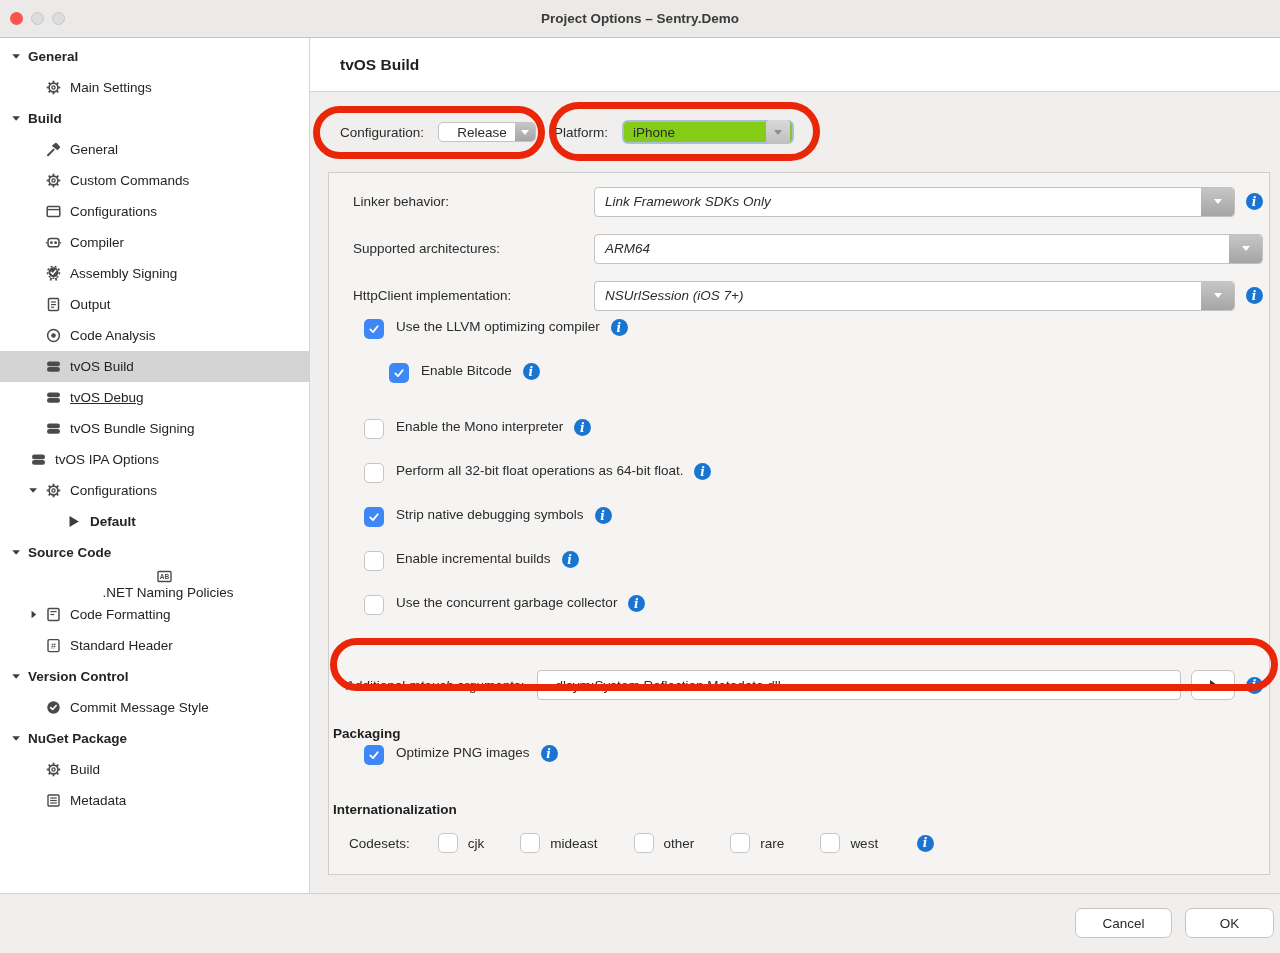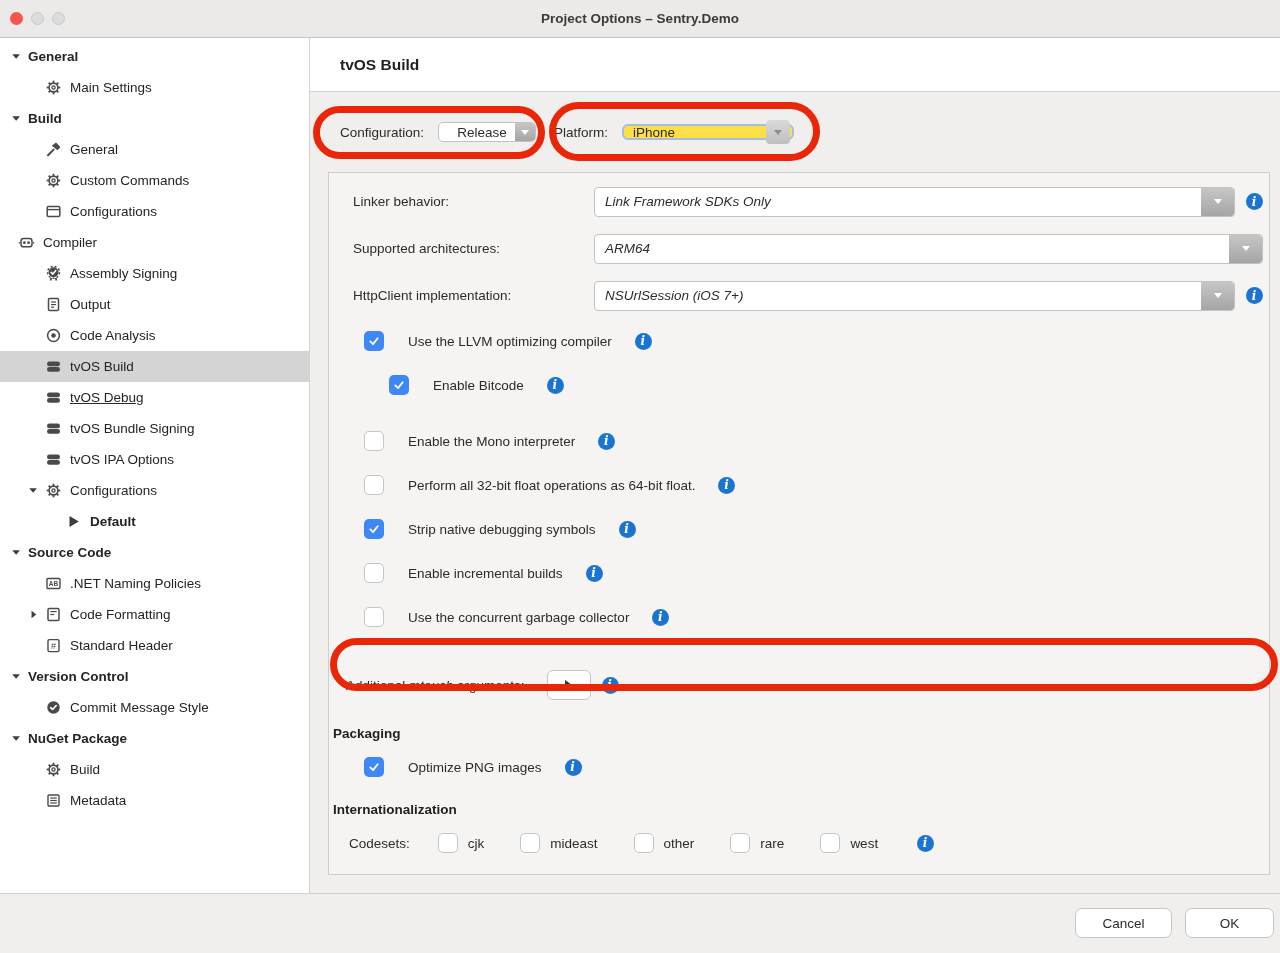--- a/index.html
+++ b/index.html
@@ -34,35 +34,35 @@
   .panel-title { font-size:15.5px; font-weight:bold; color:#1f1f1f; }
 
   
   .config-row { height:80px; display:flex; align-items:center; padding-left:30px; }
   .cfg-label { margin-right:14px; }
   .mini-dd { width:98px; height:20px; background:#fff; border:1px solid #c3c2c1; border-radius:5px; display:flex; align-items:center; position:relative;text-align:center; }
   .mini-dd .dd-text { padding-left:10px; flex:1; }
   .dd-btn { width:20px; height:100%; border-radius:0 4px 4px 0; background:linear-gradient(#c6c6c6,#a5a5a5); display:flex; align-items:center; justify-content:center; flex:none; }
   .dd-arrow { width:0; height:0; border-left:4.5px solid transparent; border-right:4.5px solid transparent; border-top:5.5px solid #fff; }
   .plat-label { margin-left:18px; margin-right:14px; }
-  .combo { width:172px; height:16px; border:2px solid #a9bddb; border-radius:6px; background:#fde047; display:flex; align-items:center; padding:2px; }
+  .combo { width:172px; height:24px; border:2px solid #a9bddb; border-radius:6px; background:#84cc16; display:flex; align-items:center; padding:2px; }
   .combo .dd-text { flex:1; padding-left:7px; }
   .combo .combo-btn { width:24px; height:24px; border-radius:4px; background:linear-gradient(#d9d9d9,#bfbfbf); display:flex; align-items:center; justify-content:center; flex:none; }
   .combo .combo-btn .dd-arrow { border-top-color:#8d8d8d; }
 
   
   .inner-panel { margin:0 10px 0 18px; height:703px; background:#f5f4f3; border:1px solid #cfcecd; padding-top:5px; }
   .field-row { height:47px; display:flex; align-items:center; padding:0 6px 0 24px; }
   .field-label { width:241px; flex:none; }
   .dropdown { flex:1; height:30px; background:#fff; border:1px solid #c3c2c1; border-radius:4px; display:flex; align-items:center; overflow:hidden;font-style:italic; }
   .dropdown .dd-text { flex:1; padding-left:10px; }
   .dropdown .dd-btn { width:33px; border-radius:0 3px 3px 0; }
   .info-icon { width:17px; height:17px; flex:none; border-radius:50%; background:#1974d2; color:#fff; font-family:"DejaVu Serif", serif; font-style:italic; font-weight:bold; font-size:12px; display:flex; align-items:center; justify-content:center; margin-left:11px; padding-right:1px; }
 
-  .cb-row { height:44px; display:flex; align-items:center; padding-left:35px;gap:12px; }
+  .cb-row { height:44px; display:flex; padding-left:35px; }
   .cb-row.indent1 { padding-left:60px; }
   .cb-row.gap-before { margin-top:12px; }
   .checkbox { width:20px; height:20px; border-radius:5px; flex:none; display:flex; align-items:center; justify-content:center; }
   .checkbox.off { background:#fff; border:1px solid #c6c5c4; }
   .checkbox.on { background:#3e87f6; }
   .checkbox svg { width:14px; height:14px; display:block; }
   .cb-label { margin-left:12px; }
 
   .mtouch-row { height:52px; display:flex; align-items:center; padding:0 6px 0 17px;margin-top:20px; }
   .mtouch-label { flex:none; margin-right:12px; white-space:nowrap; }
@@ -172,21 +172,21 @@
     <div class="side-row" style="padding-left: 27px;">
       <span class="spacer"></span>
       <span class="tree-icon">
         <svg viewBox="0 0 17 17">
           <rect x="2.2" y="3.5" width="12.6" height="10" rx="1.2" fill="none" stroke="#4a4a4a" stroke-width="1.5"></rect>
           <line x1="2.2" y1="6.6" x2="14.8" y2="6.6" stroke="#4a4a4a" stroke-width="1.4"></line>
         </svg>
       </span>
       <span class="side-label">Configurations</span>
     </div>
-    <div class="side-row" style="">
+    <div class="side-row" style="padding-left: 27px;">
       <span class="spacer"></span>
       <span class="tree-icon">
         <svg viewBox="0 0 17 17">
           <rect x="3" y="4.6" width="11" height="8.2" rx="2.6" fill="none" stroke="#4a4a4a" stroke-width="1.5"></rect>
           <circle cx="6.4" cy="8.7" r="1.4" fill="#4a4a4a"></circle>
           <circle cx="10.6" cy="8.7" r="1.4" fill="#4a4a4a"></circle>
           <line x1="0.8" y1="8.7" x2="1.9" y2="8.7" stroke="#4a4a4a" stroke-width="1.5"></line>
           <line x1="15.1" y1="8.7" x2="16.2" y2="8.7" stroke="#4a4a4a" stroke-width="1.5"></line>
         </svg>
       </span>
@@ -249,21 +249,21 @@
     <div class="side-row" style="padding-left: 27px;">
       <span class="spacer"></span>
       <span class="tree-icon">
         <svg viewBox="0 0 17 17">
           <rect x="2" y="3.6" width="13" height="4.7" rx="2.3" fill="#4a4a4a"></rect>
           <rect x="2" y="9.1" width="13" height="4.7" rx="2.3" fill="#4a4a4a"></rect>
         </svg>
       </span>
       <span class="side-label">tvOS Bundle Signing</span>
     </div>
-    <div class="side-row" style="padding-left: 27px;">
+    <div class="side-row" style="padding-left: 12px;">
       <span class="spacer"></span>
       <span class="tree-icon">
         <svg viewBox="0 0 17 17">
           <rect x="2" y="3.6" width="13" height="4.7" rx="2.3" fill="#4a4a4a"></rect>
           <rect x="2" y="9.1" width="13" height="4.7" rx="2.3" fill="#4a4a4a"></rect>
         </svg>
       </span>
       <span class="side-label">tvOS IPA Options</span>
     </div>
     <div class="side-row" style="padding-left: 27px;">
@@ -300,21 +300,21 @@
       <span class="side-label">Default</span>
     </div>
     <div class="side-row" style="padding-left: 10px;">
       <span class="disc">
         <svg viewBox="0 0 17 17" width="13" height="13">
           <polygon points="3,5.5 13,5.5 8,11.5" fill="#3d3d3d"></polygon>
         </svg>
       </span>
       <span class="side-label bold">Source Code</span>
     </div>
-    <div class="side-row" style="padding-left: 27px;">
+    <div class="side-row" style="padding-left: 27px; flex-direction: column;">
       <span class="spacer"></span>
       <span class="tree-icon">
         <svg viewBox="0 0 17 17">
           <rect x="2" y="3.5" width="13" height="10" rx="1" fill="none" stroke="#4a4a4a" stroke-width="1.4"></rect>
           <text x="8.5" y="11" font-size="6.5" text-anchor="middle" fill="#4a4a4a" font-family="Liberation Sans, sans-serif" font-weight="bold">AB</text>
         </svg>
       </span>
       <span class="side-label">.NET Naming Policies</span>
     </div>
     <div class="side-row" style="padding-left: 27px;">
@@ -501,20 +501,21 @@
         </div>
         <div class="cb-row">
           <span class="checkbox off"></span>
           <span class="cb-label">Use the concurrent garbage collector</span>
           <span class="info-icon">i</span>
         </div>
       </div>
 
     <div class="mtouch-row">
       <span class="mtouch-label"><span>Additional </span><span class="it">mtouch</span><span> arguments:</span></span>
+      <input class="text-field" value="--dlsym:System.Reflection.Metadata.dll" style="">
       <span class="expand-btn">
           <span class="tri"></span>
         </span>
       <span class="info-icon">i</span>
     </div>
 
     <div class="section-heading">Packaging</div>
     <div class="cb-row">
       <span class="checkbox on">
           <svg viewBox="0 0 17 17">

